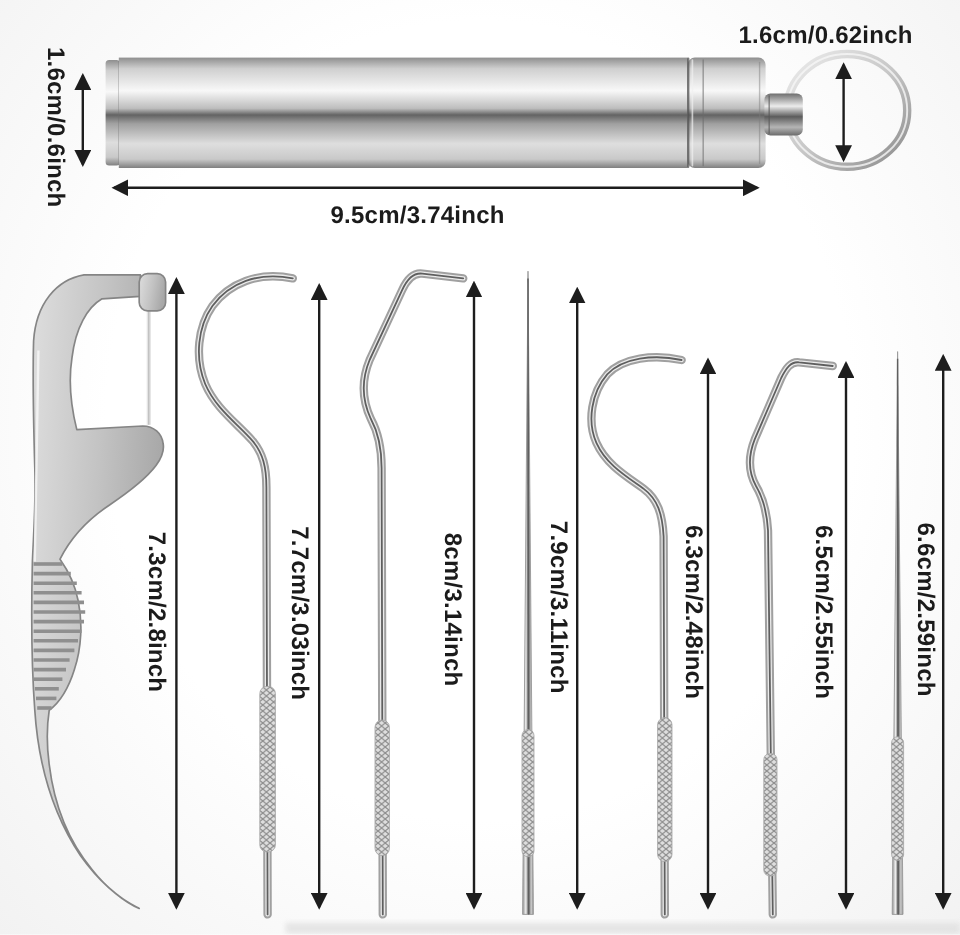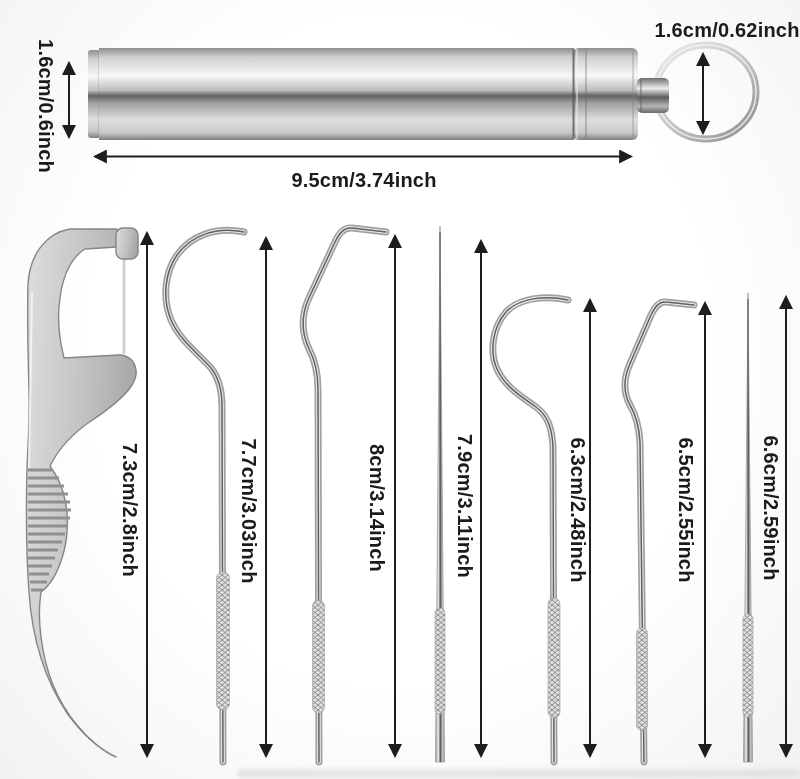--- a/index.html
+++ b/index.html
@@ -191,22 +191,22 @@
     <line class="dim" x1="266" y1="238" x2="266" y2="756"></line>
     <line class="dim" x1="395" y1="236" x2="395" y2="756"></line>
     <line class="dim" x1="481" y1="241" x2="481" y2="756"></line>
     <line class="dim" x1="590" y1="300" x2="590" y2="756"></line>
     <line class="dim" x1="705" y1="303" x2="705" y2="756"></line>
     <line class="dim" x1="786" y1="297" x2="786" y2="756"></line>
   </g>
 </svg>
 
 <div class="lbl rot" style="left:46px;top:106px">1.6cm/0.6inch</div>
-<div class="lbl" style="left:727px;top:30px">1.6cm/0.62inch</div>
-<div class="lbl" style="left:364px;top:180px">9.5cm/3.74inch</div>
+<div class="lbl" style="left:688px;top:30px">1.6cm/0.62inch</div>
+<div class="lbl" style="left:348px;top:180px">9.5cm/3.74inch</div>
 <div class="lbl rot" style="left:130px;top:510px">7.3cm/2.8inch</div>
 <div class="lbl rot" style="left:249px;top:511px">7.7cm/3.03inch</div>
 <div class="lbl rot" style="left:377px;top:508px">8cm/3.14inch</div>
 <div class="lbl rot" style="left:465px;top:506px">7.9cm/3.11inch</div>
 <div class="lbl rot" style="left:578px;top:510px">6.3cm/2.48inch</div>
 <div class="lbl rot" style="left:686px;top:510px">6.5cm/2.55inch</div>
 <div class="lbl rot" style="left:771px;top:508px">6.6cm/2.59inch</div>
 
 </div>
 

